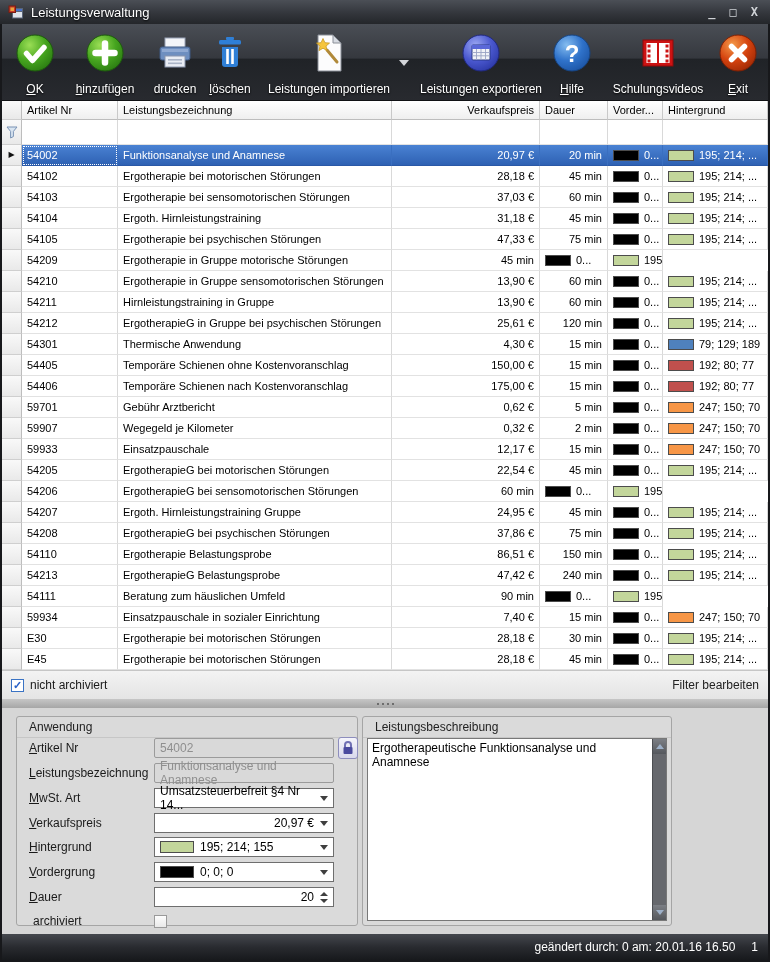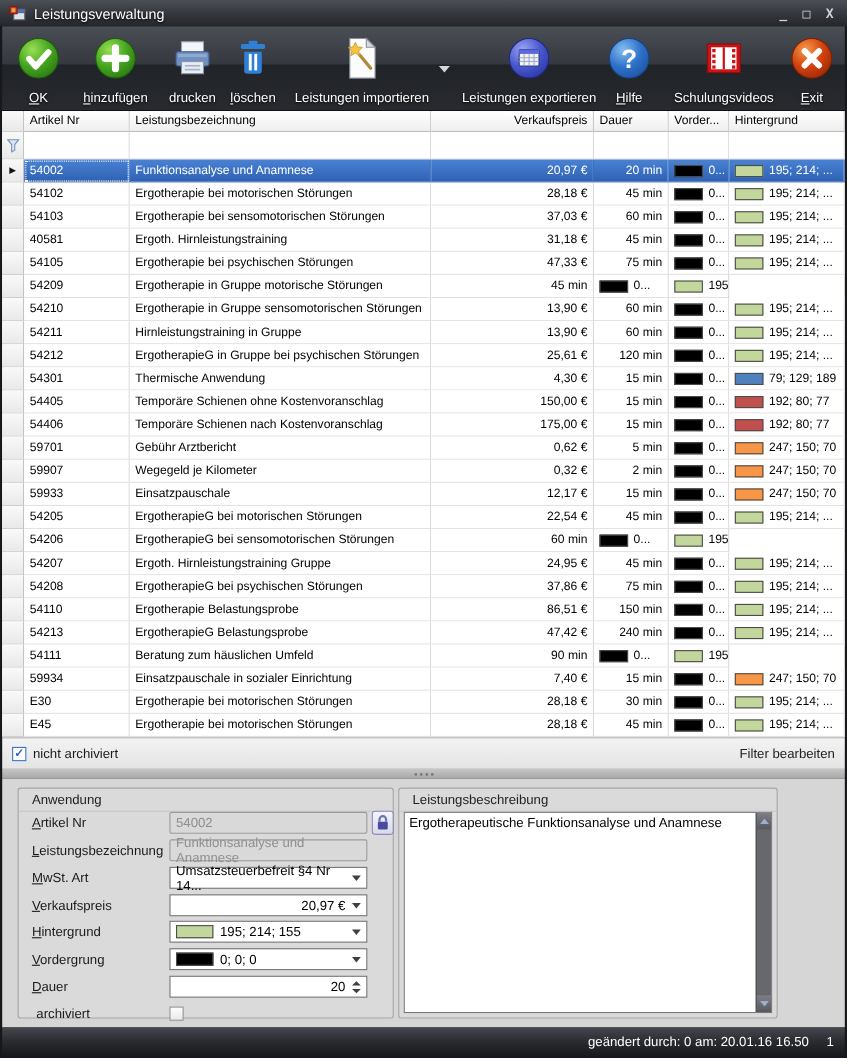--- a/index.html
+++ b/index.html
@@ -54,21 +54,21 @@
   .cbx .mark { color:#2a62c8; font-size:11px; font-weight:bold; line-height:11px; }
   .filter-edit { margin-left:auto; color:#222; }
   
   .splitter { position:absolute; left:2px; top:699px; width:766px; height:9px;
     background:linear-gradient(#c6c6c6,#a6a6a6); display:flex; align-items:center; justify-content:center; gap:3px; }
   .splitter i { width:2px; height:2px; background:#6d6d6d; display:block; }
   
   .formpanel { position:absolute; left:2px; top:708px; width:766px; height:226px; background:#d6d6d6; }
   .groupbox { position:absolute; top:8px; height:210px; border:1px solid #a5a5a5; border-radius:3px; background:#dadada; }
   .gb-left { left:14px; width:342px; }
-  .gb-right { left:360px; width:345px; }
+  .gb-right { left:360px; width:310px; }
   .gb-title { height:21px; line-height:21px; padding-left:12px; font-size:12px; color:#222; border-bottom:1px solid #c6c6c6; }
   .frow { position:absolute; left:12px; right:8px; height:20px; display:flex; align-items:center; font-size:12px; color:#1a1a1a; }
   .flabel { width:113px; flex:none; }
   .inp { position:absolute; left:125px; width:180px; height:20px; border:1px solid #6e6e6e; background:#fff;
          font-size:12px; color:#000; display:flex; align-items:center; padding:0 5px; }
   .inp.disabled { background:#d9d9d9; border:1px solid #9b9b9b; border-radius:2px; color:#8f8f8f; }
   .arr-down { margin-left:auto; width:0; height:0; border-left:4px solid transparent; border-right:4px solid transparent; border-top:5px solid #3f3f3f; }
   .spin { margin-left:6px; display:flex; flex-direction:column; gap:3px; }
   .spin i { width:0; height:0; border-left:4px solid transparent; border-right:4px solid transparent; display:block; }
   .spin .up { border-bottom:4px solid #3f3f3f; } .spin .dn { border-top:4px solid #3f3f3f; }
@@ -328,21 +328,21 @@
           </div>
       <div class="c">
             <span class="sw sw-bg" style="background: rgb(195, 214, 155);"></span>
             <span>195; 214; ...</span>
           </div>
     </div>
         <div class="g-row row">
       <div class="c ind">
             <span class="row-arrow" style="visibility: hidden;">▶</span>
           </div>
-      <div class="c c-nr">40581</div>
+      <div class="c c-nr">54104</div>
       <div class="c">Ergoth. Hirnleistungstraining</div>
       <div class="c num">31,18 €</div>
       <div class="c num">45 min</div>
       <div class="c">
             <span class="sw sw-fg" style="background: rgb(0, 0, 0);"></span>
             <span>0...</span>
           </div>
       <div class="c">
             <span class="sw sw-bg" style="background: rgb(195, 214, 155);"></span>
             <span>195; 214; ...</span>

